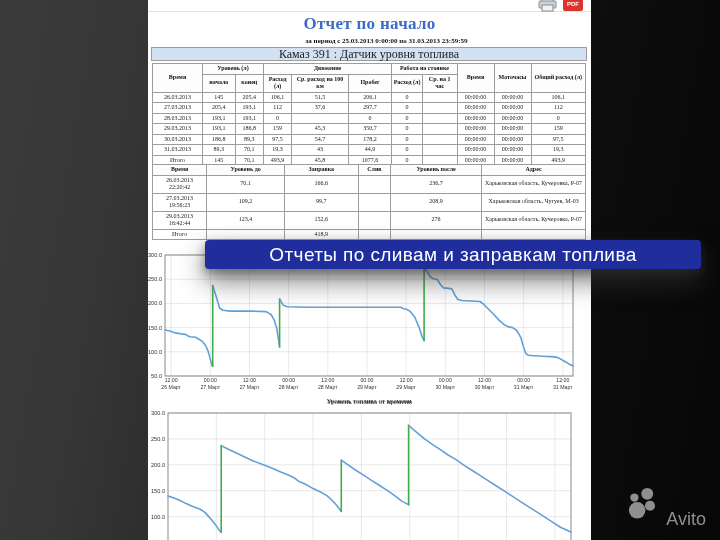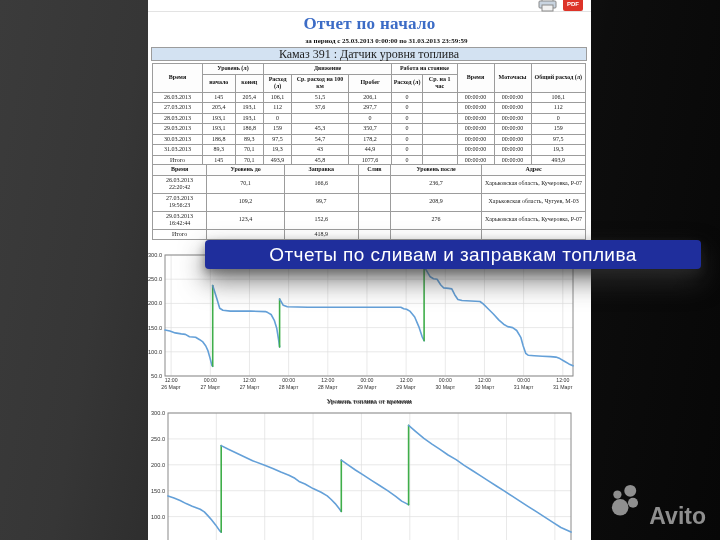--- a/index.html
+++ b/index.html
@@ -26,21 +26,21 @@
         overflow:hidden;}
   th{font-weight:bold;color:#111;background:#fdfdfd;}
   .chart-svg{position:absolute;left:0;}
   #chart1{top:248px;width:443px;height:162px;}
   #chart2{top:394px;width:443px;height:146px;}
   .banner{position:absolute;left:205px;top:240px;width:496px;height:29px;border-radius:4px;
           display:flex;align-items:center;justify-content:center;z-index:30;
           box-shadow:0 12px 26px rgba(55,55,55,.65), 0 4px 10px rgba(40,40,40,.45);
           font-family:"Liberation Sans",sans-serif;font-size:19px;color:#fff;letter-spacing:.4px;}
   .avito{position:absolute;right:14px;bottom:10px;display:flex;align-items:center;gap:5px;z-index:20;}
-  .avito-label{font-family:"Liberation Sans",sans-serif;font-weight:bold;font-size:23px;color:#8f8f8f;margin-top:34px;}
+  .avito-label{font-family:"Liberation Sans",sans-serif;font-weight:normal;font-size:18px;color:#8f8f8f;margin-top:34px;}
 </style>
 </head>
 <body>
 
 <div class="screen">
   <div class="page">
     <div class="topline"></div>
     <div class="icons">
       <div class="icon-print">
         <svg width="21" height="17" viewBox="0 0 21 17">

